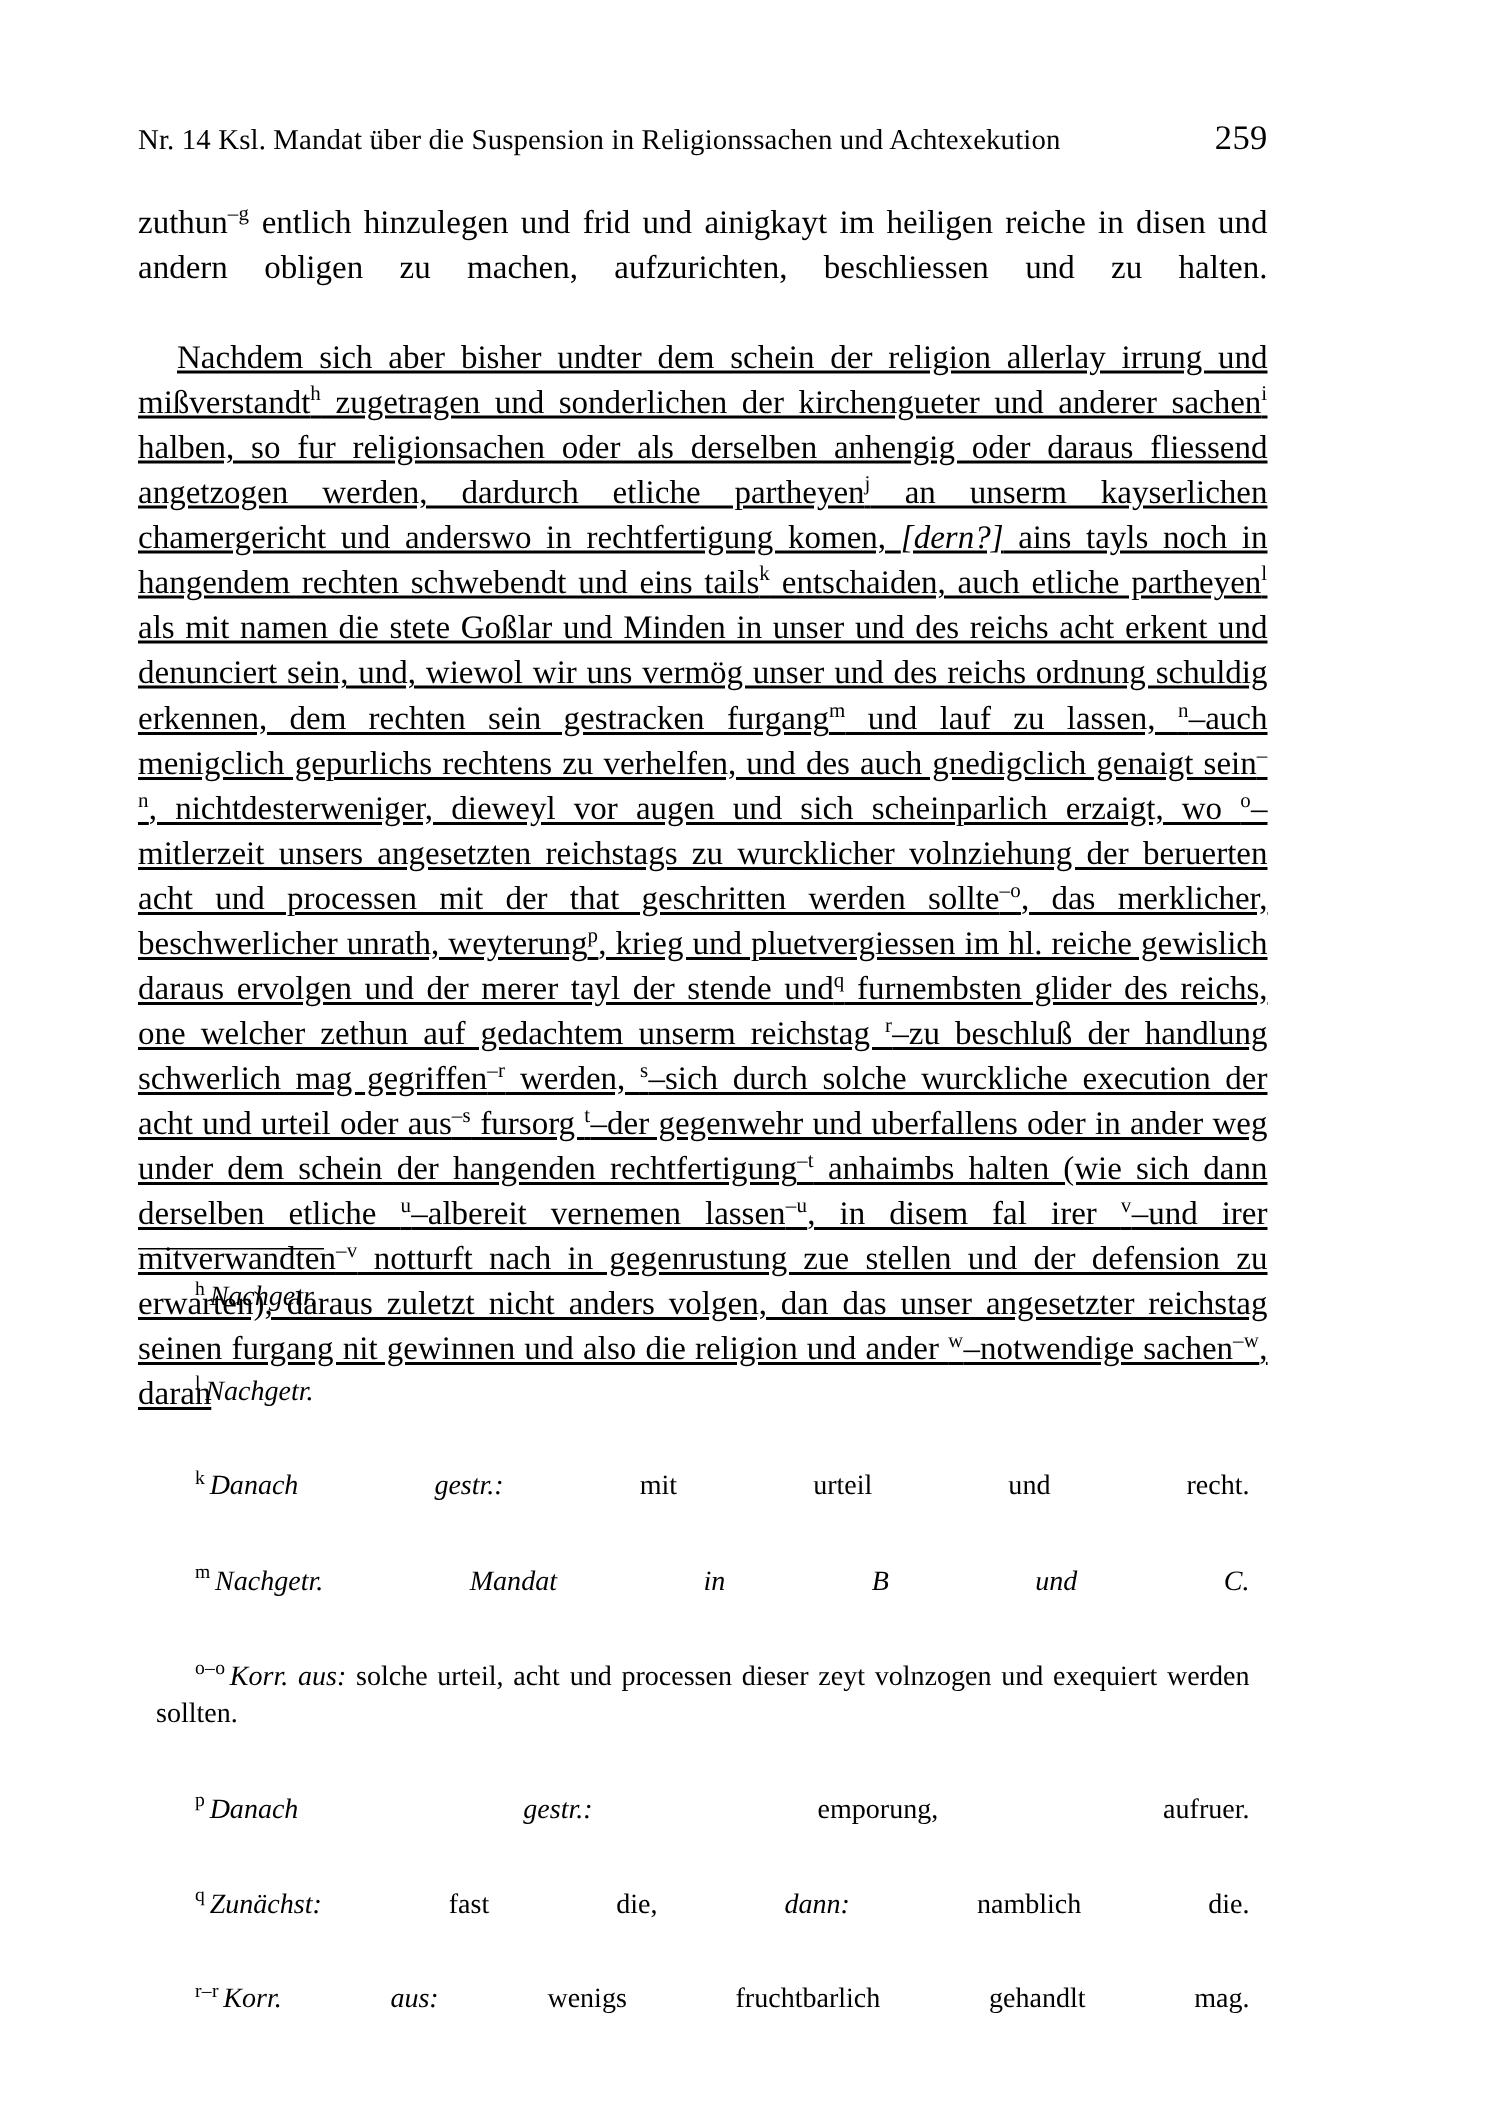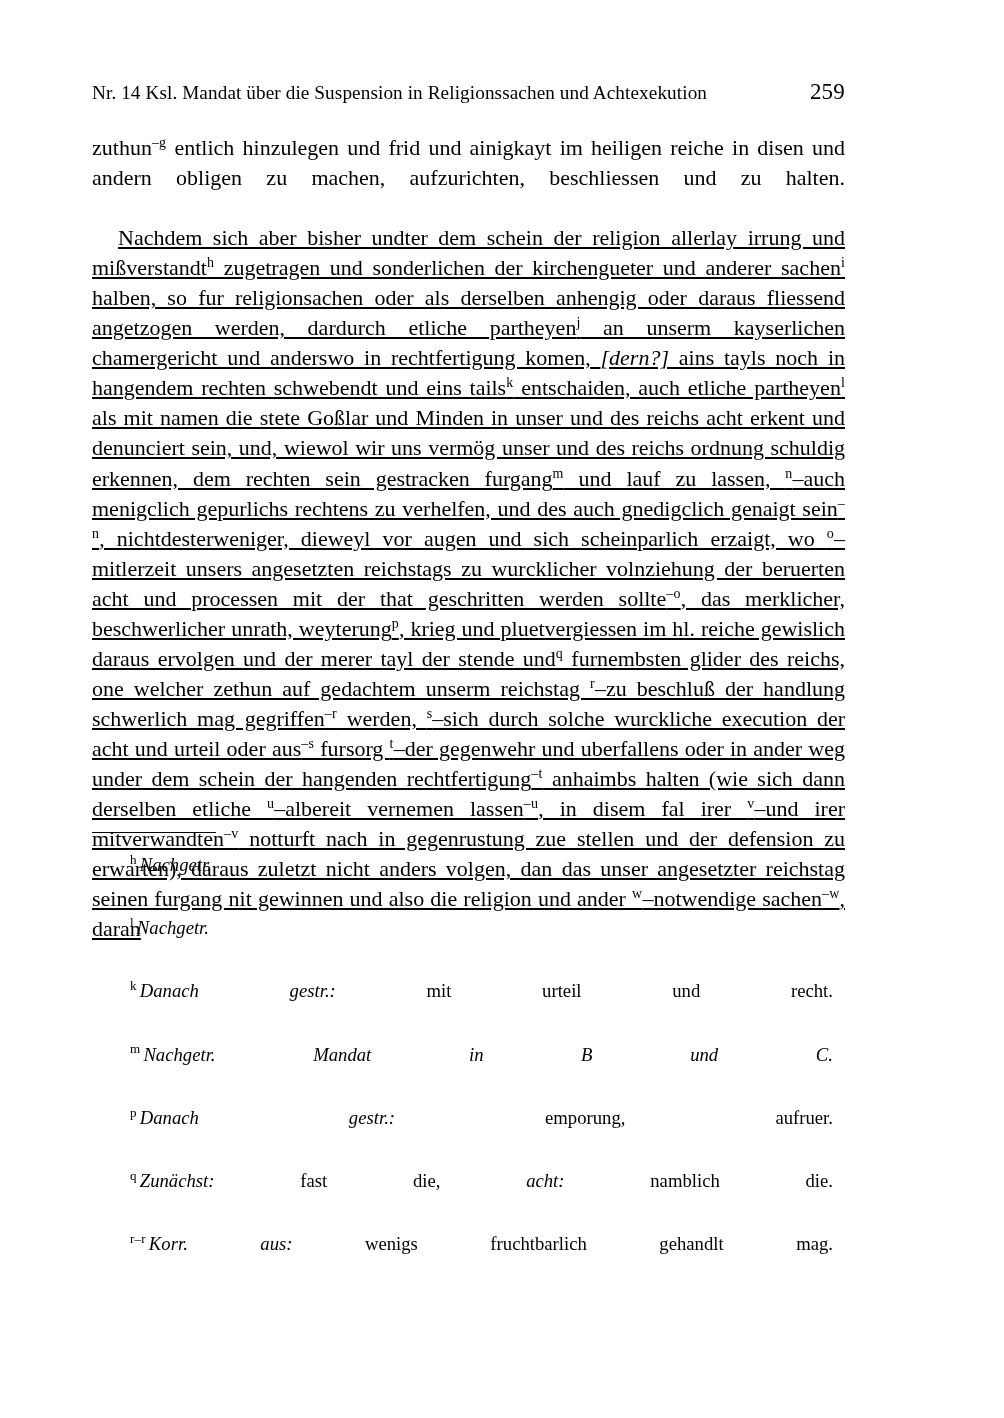--- a/index.html
+++ b/index.html
@@ -134,18 +134,19 @@
       <p class="indent">Nachdem sich aber bisher undter dem schein der religion allerlay irrung und mißverstandt<sup class="mk">h</sup> zugetragen und sonderlichen der kirchengueter und anderer sachen<sup class="mk">i</sup> halben, so fur religionsachen oder als derselben anhengig oder daraus fliessend angetzogen werden, dardurch etliche partheyen<sup class="mk">j</sup> an unserm kayserlichen chamergericht und anderswo in rechtfertigung komen, <i>[dern?]</i> ains tayls noch in hangendem rechten schwebendt und eins tails<sup class="mk">k</sup> entschaiden, auch etliche partheyen<sup class="mk">l</sup> als mit namen die stete Goßlar und Minden in unser und des reichs acht erkent und denunciert sein, und, wiewol wir uns vermög unser und des reichs ordnung schuldig erkennen, dem rechten sein gestracken furgang<sup class="mk">m</sup> und lauf zu lassen, <sup class="mk">n</sup>–auch menigclich gepurlichs rechtens zu verhelfen, und des auch gnedigclich genaigt sein<sup class="mk">–n</sup>, nichtdesterweniger, dieweyl vor augen und sich scheinparlich erzaigt, wo <sup class="mk">o</sup>–mitlerzeit unsers angesetzten reichstags zu wurcklicher volnziehung der beruerten acht und processen mit der that geschritten werden sollte<sup class="mk">–o</sup>, das merklicher, beschwerlicher unrath, weyterung<sup class="mk">p</sup>, krieg und pluetvergiessen im hl. reiche gewislich daraus ervolgen und der merer tayl der stende und<sup class="mk">q</sup> furnembsten glider des reichs, one welcher zethun auf gedachtem unserm reichstag <sup class="mk">r</sup>–zu beschluß der handlung schwerlich mag gegriffen<sup class="mk">–r</sup> werden, <sup class="mk">s</sup>–sich durch solche wurckliche execution der acht und urteil oder aus<sup class="mk">–s</sup> fursorg <sup class="mk">t</sup>–der gegenwehr und uberfallens oder in ander weg under dem schein der hangenden rechtfertigung<sup class="mk">–t</sup> anhaimbs halten (wie sich dann derselben etliche <sup class="mk">u</sup>–albereit vernemen lassen<sup class="mk">–u</sup>, in disem fal irer <sup class="mk">v</sup>–und irer mitverwandten<sup class="mk">–v</sup> notturft nach in gegenrustung zue stellen und der defension zu erwarten), daraus zuletzt nicht anders volgen, dan das unser angesetzter reichstag seinen furgang nit gewinnen und also die religion und ander <sup class="mk">w</sup>–notwendige sachen<sup class="mk">–w</sup>, daran</p>
     </div>
 
   <div class="fn-rule"></div>
 
   <div class="fn-block">
       <p><sup class="mk">h</sup><i>Nachgetr.</i></p>
       <p><sup class="mk">l</sup><i>Nachgetr.</i></p>
       <p><sup class="mk">k</sup><i>Danach gestr.:</i> mit urteil und recht.</p>
       <p><sup class="mk">m</sup><i>Nachgetr. Mandat in B und C.</i></p>
+      <p><sup class="mk">o–o</sup><i>Korr. aus:</i> solche urteil, acht und processen dieser zeyt volnzogen und exequiert werden sollten.</p>
       <p><sup class="mk">p</sup><i>Danach gestr.:</i> emporung, aufruer.</p>
-      <p><sup class="mk">q</sup><i>Zunächst:</i> fast die, <i>acht:</i> namblich die.</p>
+      <p><sup class="mk">q</sup><i>Zunächst:</i> fast die, <i>dann:</i> namblich die.</p>
       <p><sup class="mk">r–r</sup><i>Korr. aus:</i> wenigs fruchtbarlich gehandlt mag.</p>
     </div>
 
 </div>
 
 </body></html>

